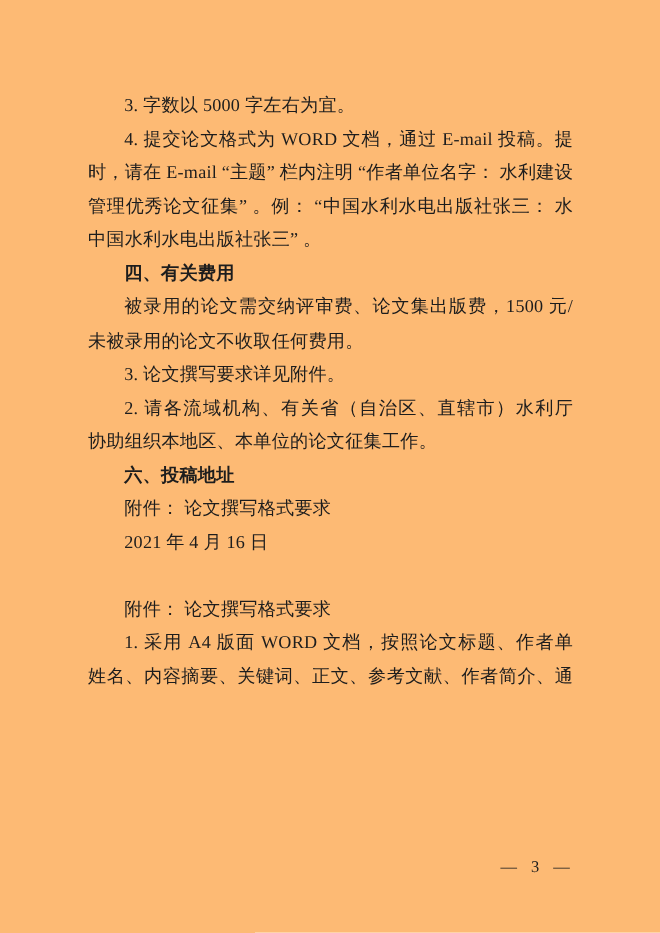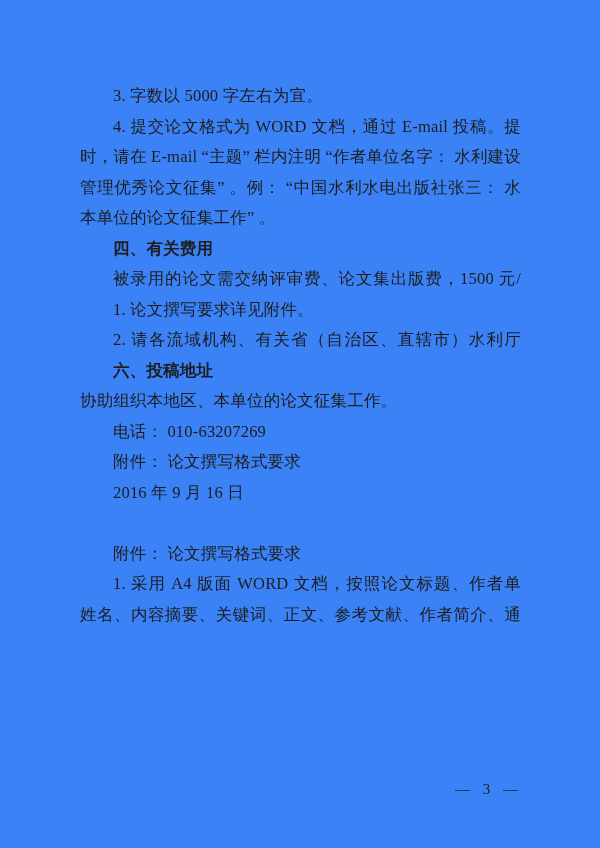--- a/index.html
+++ b/index.html
@@ -1,20 +1,20 @@
 <!DOCTYPE html>
 <html><head>
 <meta charset="utf-8">
 <style>
   html, body { margin: 0; padding: 0; background: #ffffff; }
   .page {
     position: relative;
     width: 600px;
     height: 848px;
-    background: #3b82f6;
+    background: #fdba74;
     font-family: "Liberation Serif", "DejaVu Serif", serif;
     color: #1d1d1d;
     overflow: hidden;
   }
   .content {
     position: absolute;
     left: 80px;
     top: 81px;
     width: 441px;
   }
@@ -27,21 +27,21 @@
     letter-spacing: 0.2px;
   }
   .line.justify {
     white-space: normal;
     text-align: justify;
     text-align-last: justify;
   }
   .line.indent { text-indent: 33px; }
   .line.heading {
     font-weight: 700;
-    font-family: Liberation Serif, serif;
+    font-family: Liberation Sans, sans-serif;
   }
   .line.blank { height: 30.5px; }
   .footer {
     position: absolute;
     top: 780px;
     right: 82px;
     font-size: 15px;
     line-height: 18px;
     word-spacing: 9px;
     color: #1d1d1d;
@@ -49,29 +49,29 @@
 </style>
 </head>
 <body>
 
 <div class="page">
   <div class="content" id="doc-lines">
       <div class="line indent">3. 字数以 5000 字左右为宜。</div>
       <div class="line indent justify">4. 提交论文格式为 WORD 文档，通过 E-mail 投稿。提交论文</div>
       <div class="line justify">时，请在 E-mail “主题” 栏内注明 “作者单位名字： 水利建设和</div>
       <div class="line justify">管理优秀论文征集” 。例： “中国水利水电出版社张三： 水利建</div>
-      <div class="line">本单位的论文征集工作” 。</div>
+      <div class="line">中国水利水电出版社张三” 。</div>
       <div class="line indent heading">四、有关费用</div>
       <div class="line indent justify">被录用的论文需交纳评审费、论文集出版费，1500 元/篇。</div>
-      <div class="line indent">1. 论文撰写要求详见附件。</div>
+      <div class="line">未被录用的论文不收取任何费用。</div>
+      <div class="line indent">3. 论文撰写要求详见附件。</div>
       <div class="line indent justify">2. 请各流域机构、有关省（自治区、直辖市）水利厅（局）</div>
+      <div class="line">协助组织本地区、本单位的论文征集工作。</div>
       <div class="line indent heading">六、投稿地址</div>
-      <div class="line">协助组织本地区、本单位的论文征集工作。</div>
-      <div class="line indent">电话： 010-63207269</div>
       <div class="line indent">附件： 论文撰写格式要求</div>
-      <div class="line indent">2016 年 9 月 16 日</div>
+      <div class="line indent">2021 年 4 月 16 日</div>
       <div class="line blank"></div>
       <div class="line indent">附件： 论文撰写格式要求</div>
       <div class="line indent justify">1. 采用 A4 版面 WORD 文档，按照论文标题、作者单位、作者</div>
       <div class="line justify">姓名、内容摘要、关键词、正文、参考文献、作者简介、通讯地</div>
     </div>
   <div class="footer">— 3 —</div>
 </div>
 
 </body></html>

